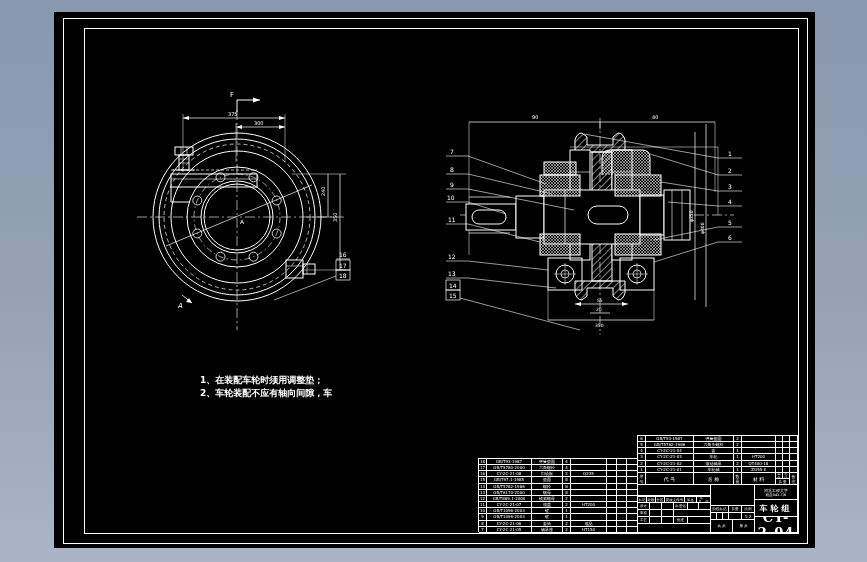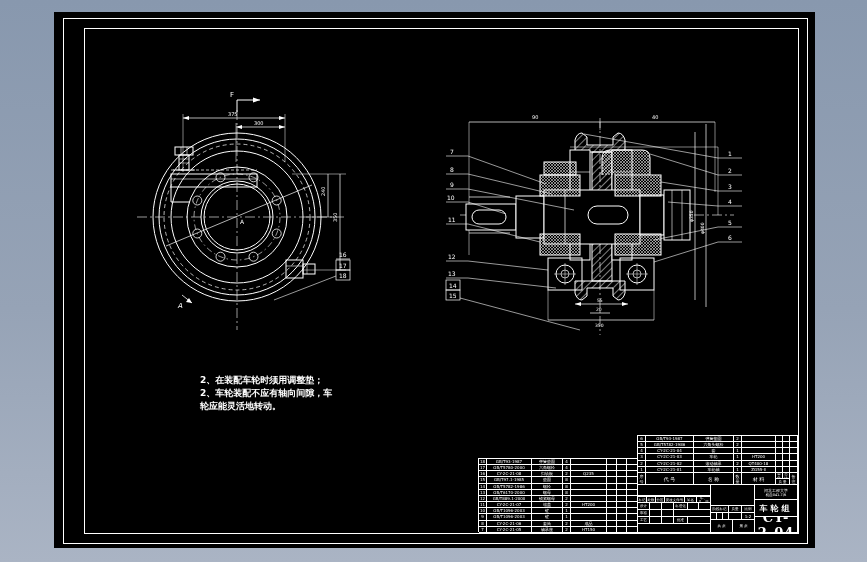--- a/index.html
+++ b/index.html
@@ -251,23 +251,22 @@
       <text x="674" y="144">1</text>
       <text x="674" y="161">2</text>
       <text x="674" y="177">3</text>
       <text x="674" y="192">4</text>
       <text x="674" y="213">5</text>
       <text x="674" y="228">6</text>
     </g>
   </svg>
 
   <div id="techreq">
-    <div>2、在装配车轮时须用调整垫；</div>
+    <div>1、在装配车轮时须用调整垫；</div>
     <div>2、车轮装配不应有轴向间隙，车</div>
-    <div>轮应能灵活地转动。</div>
   </div>
 
   <div class="bomtable" style="left:424px;top:446px;width:160px;height:74px;">
       <div class="trow" style="height: 6.17px;">
         <div class="tcell" style="width: 8px; height: 6.17px;">18</div>
         <div class="tcell" style="width: 45px; height: 6.17px;">GB/T93-1987</div>
         <div class="tcell" style="width: 31px; height: 6.17px;">弹簧垫圈</div>
         <div class="tcell" style="width: 8px; height: 6.17px;">4</div>
         <div class="tcell" style="width: 36px; height: 6.17px;"></div>
         <div class="tcell" style="width: 10px; height: 6.17px;"></div>

